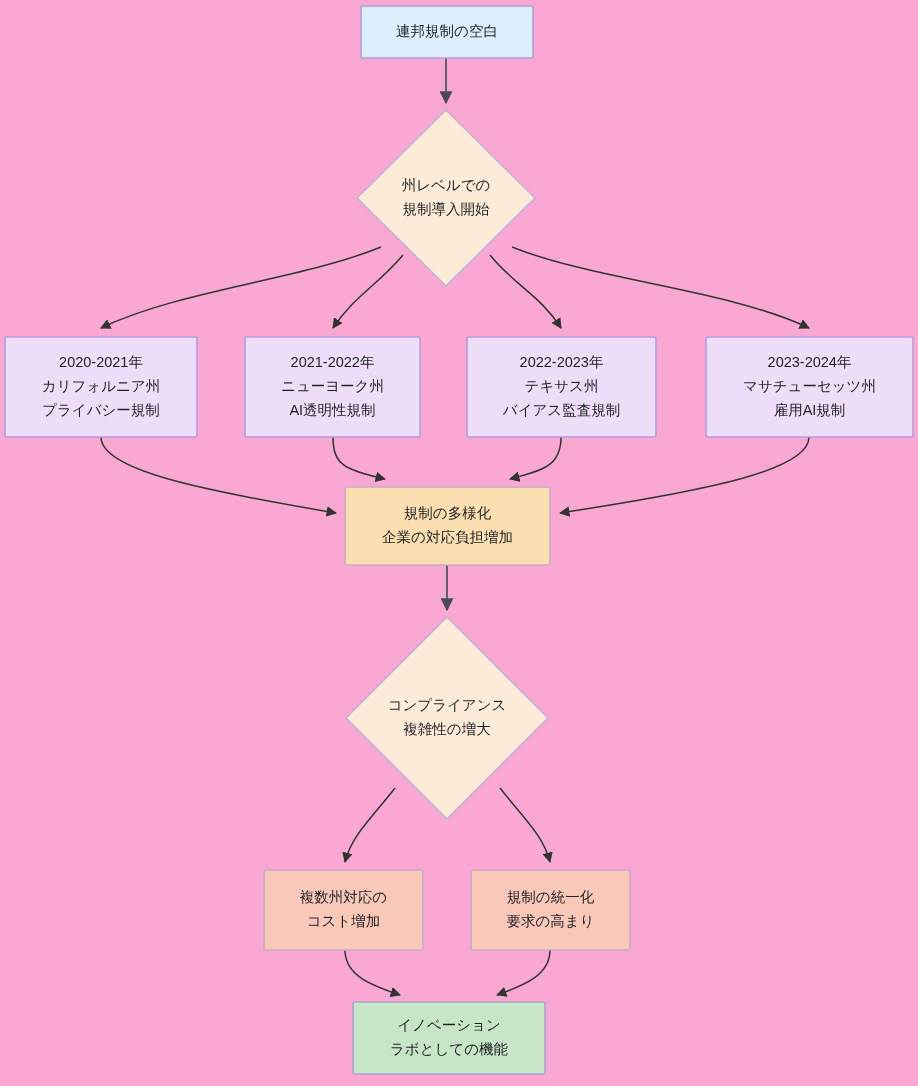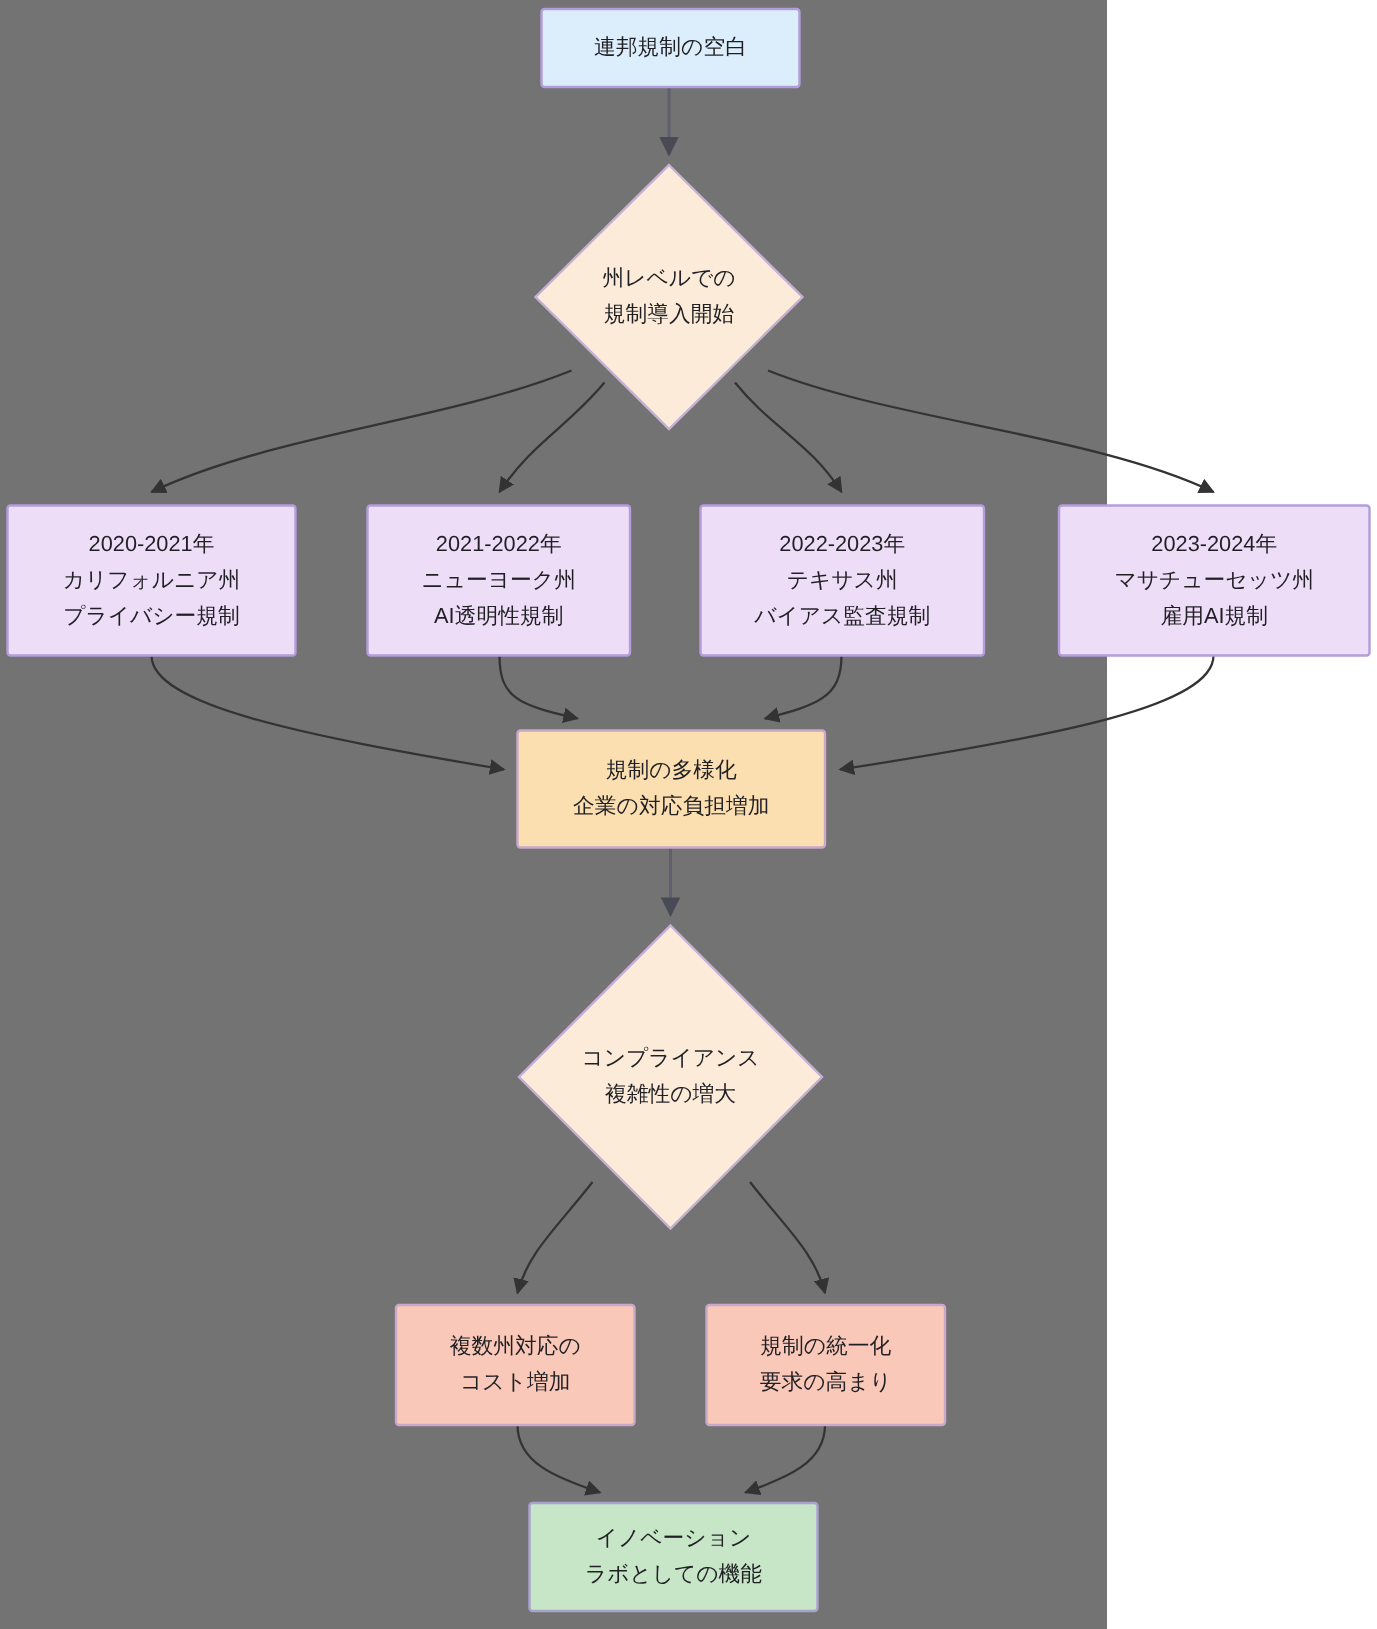--- a/index.html
+++ b/index.html
@@ -8,23 +8,23 @@
     background: #ffffff;
   }
   body {
     width: 918px;
     height: 1086px;
     font-family: "Liberation Sans", sans-serif;
     overflow: hidden;
   }
   #flow-root {
     position: relative;
-    width: 738px;
+    width: 918px;
     height: 1086px;
-    background: #737373;
+    background: #f9a8d4;
   }
   svg#flow-svg {
     display: block;
     width: 918px;
     height: 1086px;
   }
   .node-shape {
     stroke-width: 1.6px;
   }
   .edge-path {

